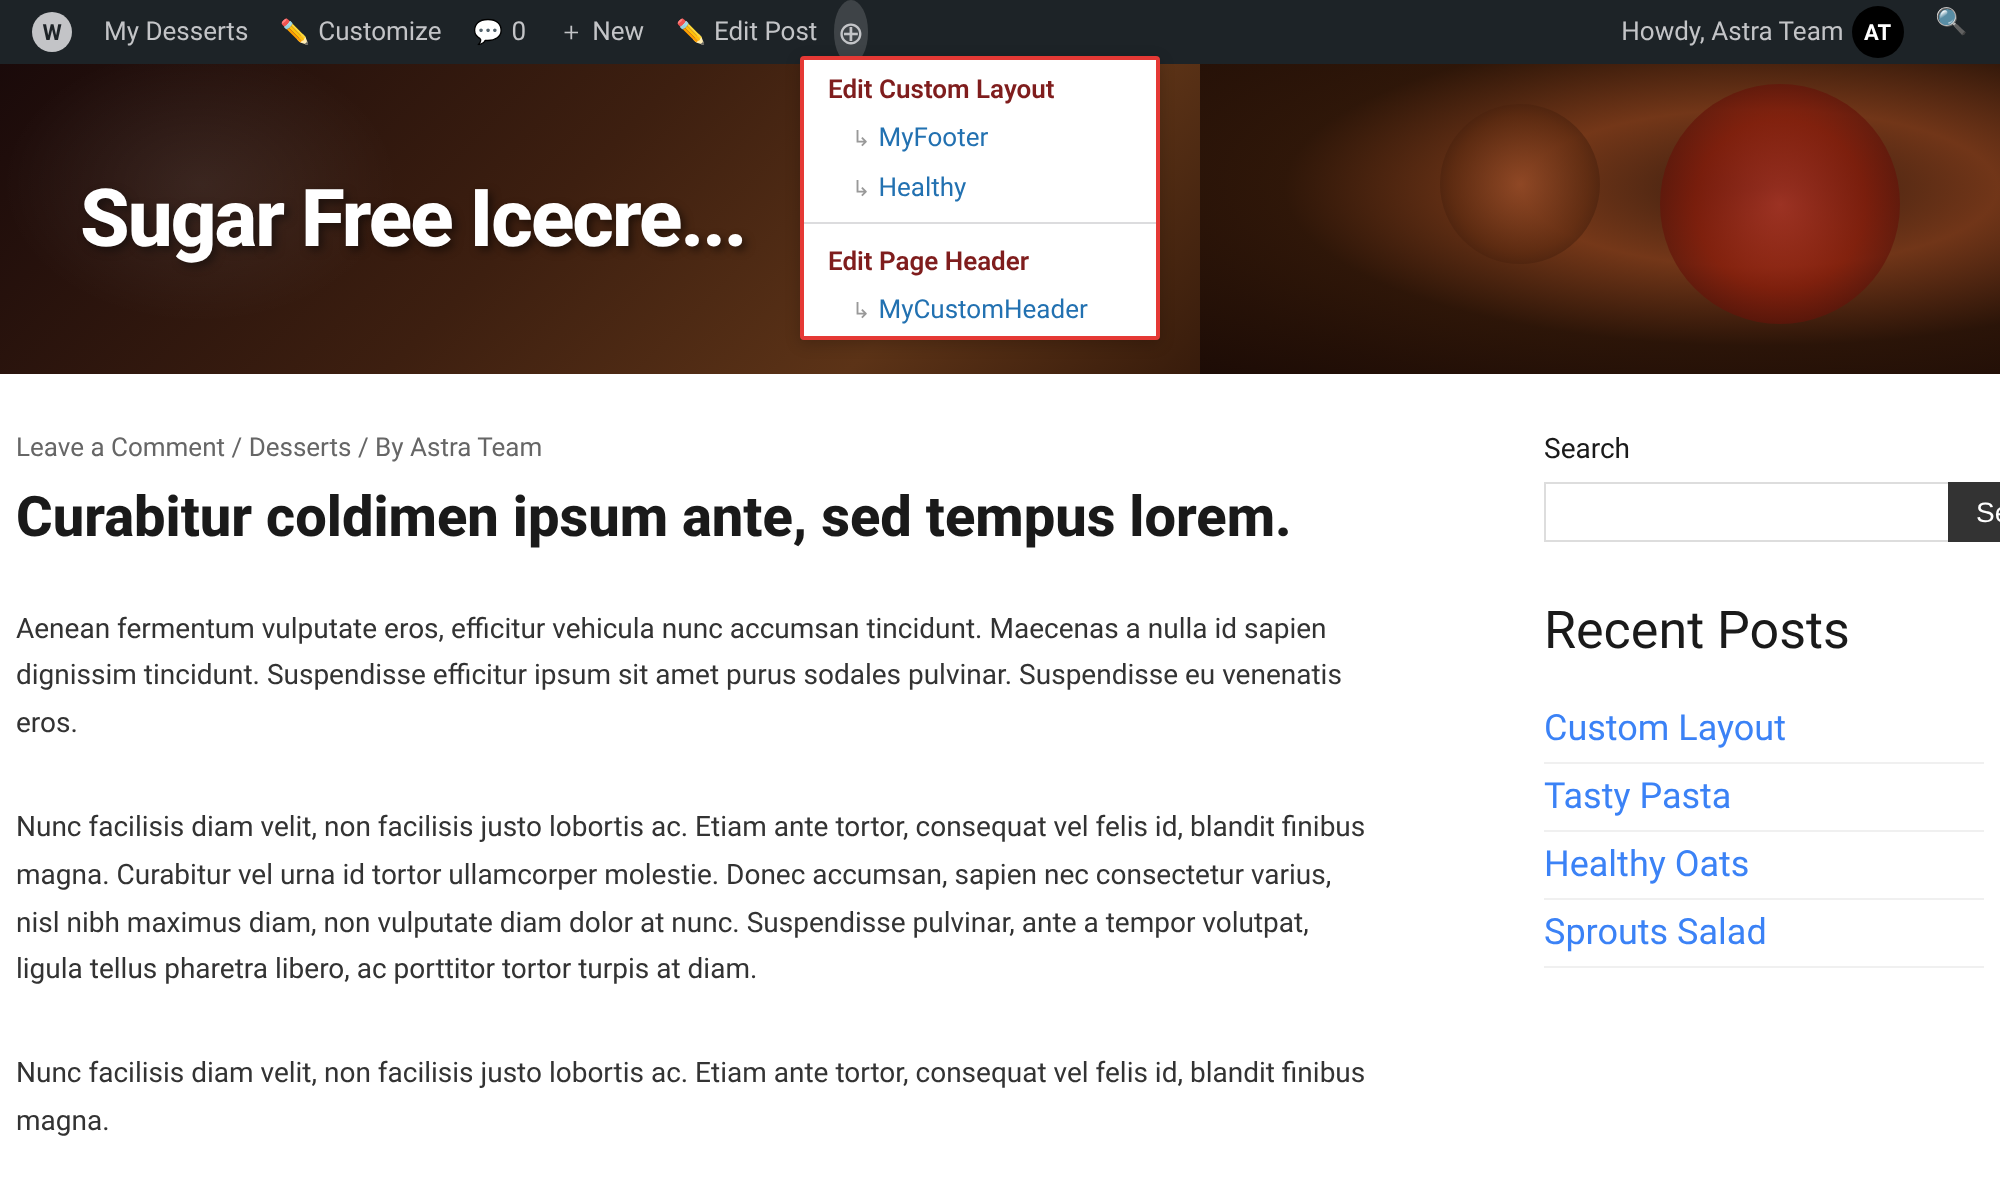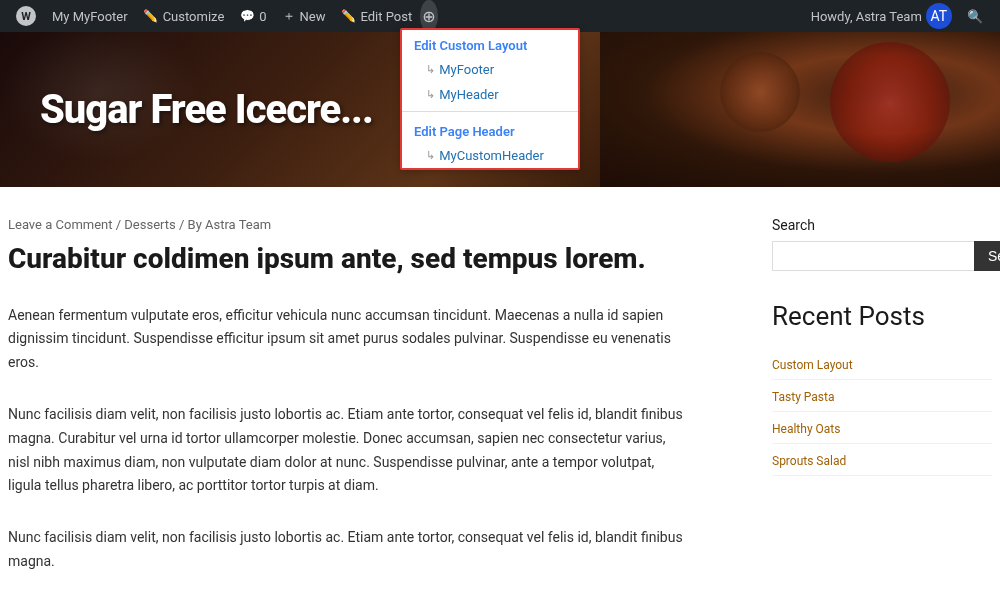--- a/index.html
+++ b/index.html
@@ -30,47 +30,47 @@
     .admin-bar-item .wp-logo {
       width: 20px; height: 20px;
       background: #c3c4c7;
       border-radius: 50%;
       display: flex; align-items: center; justify-content: center;
       color: #1d2327;
       font-weight: bold;
       font-size: 11px;
     }
     .admin-bar-spacer { flex: 1; }
-    .admin-bar-right { display: flex; align-items: center; margin-left: auto; }
+    .admin-bar-right { display: flex; align-items: flex-start; margin-left: auto; }
     .howdy-avatar {
       width: 26px; height: 26px;
       border-radius: 50%;
-      background: #1d4ed8;
+      background: #000000;
       display: flex; align-items: center; justify-content: center;
       color: #fff;
-      font-size: 14px;
-      font-weight: normal;
+      font-size: 11px;
+      font-weight: bold;
     }
 
     
     .dropdown-menu {
       position: absolute;
       top: 28px;
       left: 400px;
       background: #fff;
       border: 2px solid #e53935;
       border-radius: 2px;
       min-width: 180px;
       z-index: 200;
       box-shadow: 0 2px 8px rgba(0,0,0,0.2);
     }
     .dropdown-section-title {
       padding: 8px 12px 4px;
       font-size: 13px;
-      color: #3b82f6;
+      color: #7f1d1d;
       font-weight: 600;
       cursor: pointer;
     }
     .dropdown-subitem {
       padding: 5px 12px 5px 24px;
       font-size: 13px;
       color: #2271b1;
       cursor: pointer;
       display: flex;
       align-items: center;
@@ -193,42 +193,42 @@
       color: #1a1a1a;
       margin-bottom: 16px;
       line-height: 1.2;
     }
     .recent-posts-list { list-style: none; }
     .recent-posts-list li {
       padding: 6px 0;
       border-bottom: 1px solid #f0f0f0;
     }
     .recent-posts-list li a {
-      font-size: 12px;
-      color: #a16207;
+      font-size: 18px;
+      color: #3b82f6;
       text-decoration: none;
       text-align: right;
     }
 
     
     .admin-icon-highlight {
       background: rgba(255,255,255,0.2);
       border-radius: 50%;
       padding: 2px;
     }
   </style>
 </head>
 <body>
 
 <div id="admin-bar">
   <div class="admin-bar-item">
     <div class="wp-logo">W</div>
   </div>
   <div class="admin-bar-item">
-    <span>My MyFooter</span>
+    <span>My Desserts</span>
   </div>
   <div class="admin-bar-item">
     <span style="font-size:12px;">✏️</span>
     <span>Customize</span>
   </div>
   <div class="admin-bar-item">
     <span style="font-size:12px;">💬</span>
     <span>0</span>
   </div>
   <div class="admin-bar-item">
@@ -257,21 +257,21 @@
   </div>
 
   <div class="dropdown-menu">
     <div class="dropdown-section-title">Edit Custom Layout</div>
     <div class="dropdown-subitem">
       <span class="arrow-char">↳</span>
       <span>MyFooter</span>
     </div>
     <div class="dropdown-subitem">
       <span class="arrow-char">↳</span>
-      <span>MyHeader</span>
+      <span>Healthy</span>
     </div>
     <div class="dropdown-divider"></div>
     <div class="dropdown-section-title">Edit Page Header</div>
     <div class="dropdown-subitem">
       <span class="arrow-char">↳</span>
       <span>MyCustomHeader</span>
     </div>
   </div>
 </div>
 

